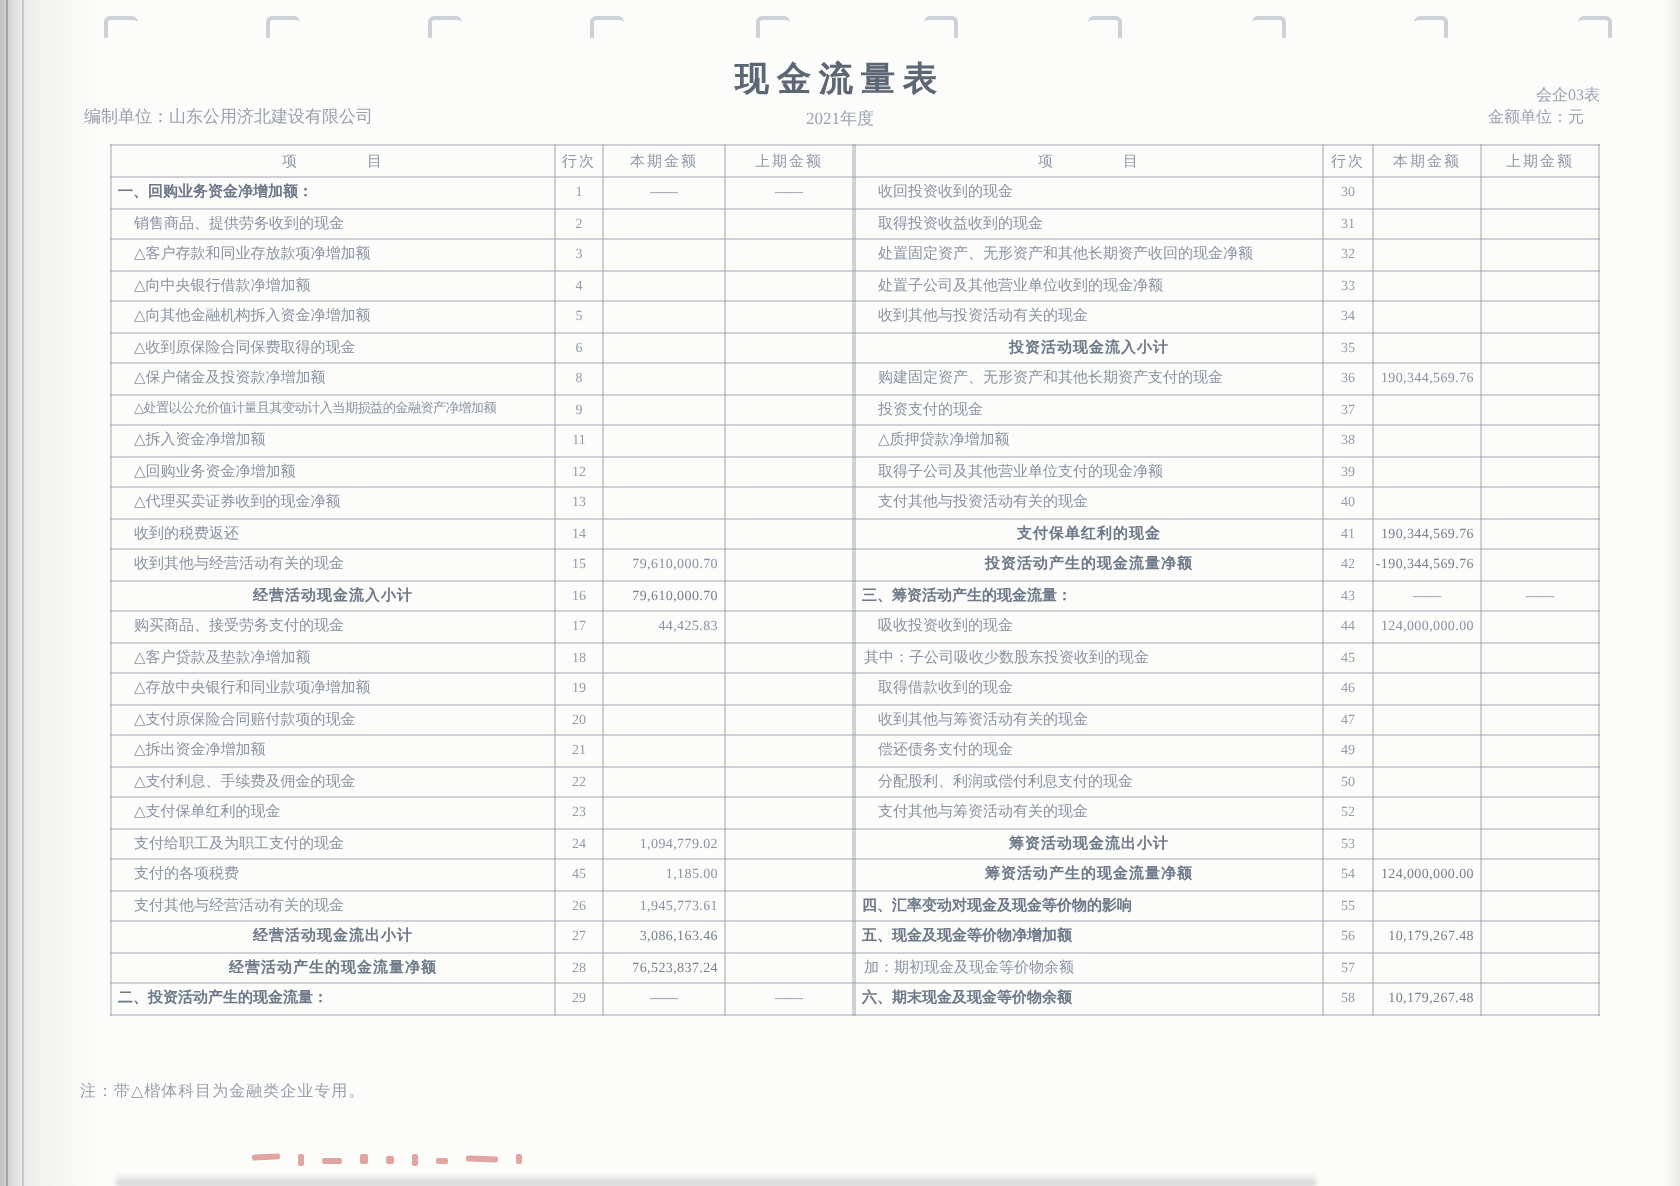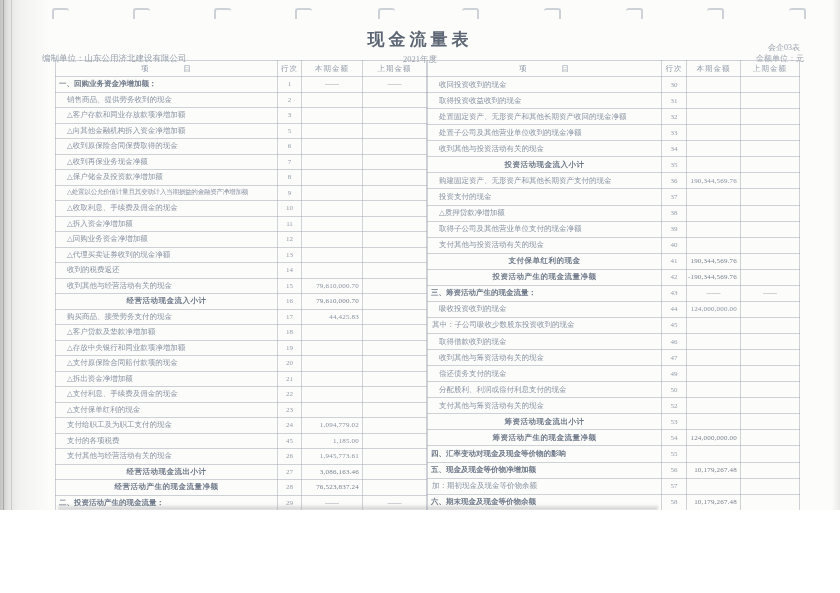--- a/index.html
+++ b/index.html
@@ -1,16 +1,16 @@
 <!DOCTYPE html>
 <html><head>
 <meta charset="utf-8">
 <style>
   html,body{margin:0;padding:0;background:#ffffff;}
-  #page{position:relative;width:840px;height:510px;background:#fcfcfa;overflow:hidden;
+  #page{position:relative;width:840px;height:593px;background:#fcfcfa;overflow:hidden;
         font-family:"Liberation Serif","DejaVu Serif",serif;color:#8893a3;}
 
   
   .left-edge{position:absolute;left:0;top:0;width:50px;height:100%;
     background:linear-gradient(90deg,#c2c3c1 0px,#e6e6e4 9px,#f2f2f0 20px,rgba(252,252,250,0) 50px);}
   .edge-line1{position:absolute;left:3px;top:0;width:1px;height:100%;background:rgba(120,122,126,.5);}
   .edge-line2{position:absolute;left:11px;top:0;width:1px;height:100%;background:rgba(150,152,156,.4);}
   .right-edge{position:absolute;right:0;top:0;width:8px;height:100%;
     background:linear-gradient(270deg,#e9e9e7 0,rgba(252,252,250,0) 8px);}
   .bottom-shadow{position:absolute;left:58px;bottom:0;width:600px;height:6px;
@@ -20,24 +20,24 @@
   .reg.l{border-right:none;}
   .reg.r{border-left:none;}
 
   
   .title{position:absolute;left:0;top:28px;width:840px;text-align:center;
     font-family:"Liberation Sans","DejaVu Sans",sans-serif;font-size:17px;font-weight:bold;
     letter-spacing:4px;color:#5d6674;}
   .prepared{position:absolute;left:42px;top:53px;font-size:8.5px;color:#98a1ae;}
   .period{position:absolute;left:0;top:54px;width:840px;text-align:center;font-size:8.5px;color:#9aa3b0;}
   .formno{position:absolute;right:40px;top:42px;font-size:8px;color:#9aa3b0;text-align:right;}
-  .unitlab{position:absolute;right:36px;top:53px;font-size:8px;color:#9aa3b0;text-align:right;}
+  .unitlab{position:absolute;right:48px;top:53px;font-size:8px;color:#9aa3b0;text-align:right;}
 
   
-  .tables{position:absolute;left:55px;top:60px;display:flex;justify-content:center;}
+  .tables{position:absolute;left:55px;top:72px;display:flex;justify-content:center;}
   table{border-collapse:collapse;table-layout:fixed;}
   #left-table{width:371px;}
   #right-table{width:372px;}
   th,td{border:1px solid rgba(150,158,170,.45);overflow:hidden;white-space:nowrap;
         font-weight:normal;padding:0;}
   table{border:1px solid rgba(125,133,147,.75);}
   th{height:15px;font-size:7.5px;color:#8f99a8;text-align:center;letter-spacing:1px;}
   td{height:14.5px;font-size:7.5px;}
   .td-line{text-align:center;font-size:7px;color:#939dab;}
   .td-amt{text-align:right;padding-right:3px;font-size:7px;color:#8893a3;letter-spacing:.2px;}
@@ -114,52 +114,46 @@
             <td class="td-amt"></td>
             <td class="td-amt"></td>
           </tr>
           <tr>
             <td class="td-item item">△客户存款和同业存放款项净增加额</td>
             <td class="td-line">3</td>
             <td class="td-amt"></td>
             <td class="td-amt"></td>
           </tr>
           <tr>
+            <td class="td-item item">△向中央银行借款净增加额</td>
+            <td class="td-line">4</td>
+            <td class="td-amt"></td>
+            <td class="td-amt"></td>
+          </tr>
+          <tr>
             <td class="td-item item">△向其他金融机构拆入资金净增加额</td>
             <td class="td-line">5</td>
             <td class="td-amt"></td>
             <td class="td-amt"></td>
           </tr>
           <tr>
             <td class="td-item item">△收到原保险合同保费取得的现金</td>
             <td class="td-line">6</td>
             <td class="td-amt"></td>
             <td class="td-amt"></td>
           </tr>
           <tr>
-            <td class="td-item item">△收到再保业务现金净额</td>
-            <td class="td-line">7</td>
-            <td class="td-amt"></td>
-            <td class="td-amt"></td>
-          </tr>
-          <tr>
             <td class="td-item item">△保户储金及投资款净增加额</td>
             <td class="td-line">8</td>
             <td class="td-amt"></td>
             <td class="td-amt"></td>
           </tr>
           <tr>
             <td class="td-item item tight">△处置以公允价值计量且其变动计入当期损益的金融资产净增加额</td>
             <td class="td-line">9</td>
-            <td class="td-amt"></td>
-            <td class="td-amt"></td>
-          </tr>
-          <tr>
-            <td class="td-item item">△收取利息、手续费及佣金的现金</td>
-            <td class="td-line">10</td>
             <td class="td-amt"></td>
             <td class="td-amt"></td>
           </tr>
           <tr>
             <td class="td-item item">△拆入资金净增加额</td>
             <td class="td-line">11</td>
             <td class="td-amt"></td>
             <td class="td-amt"></td>
           </tr>
           <tr>

